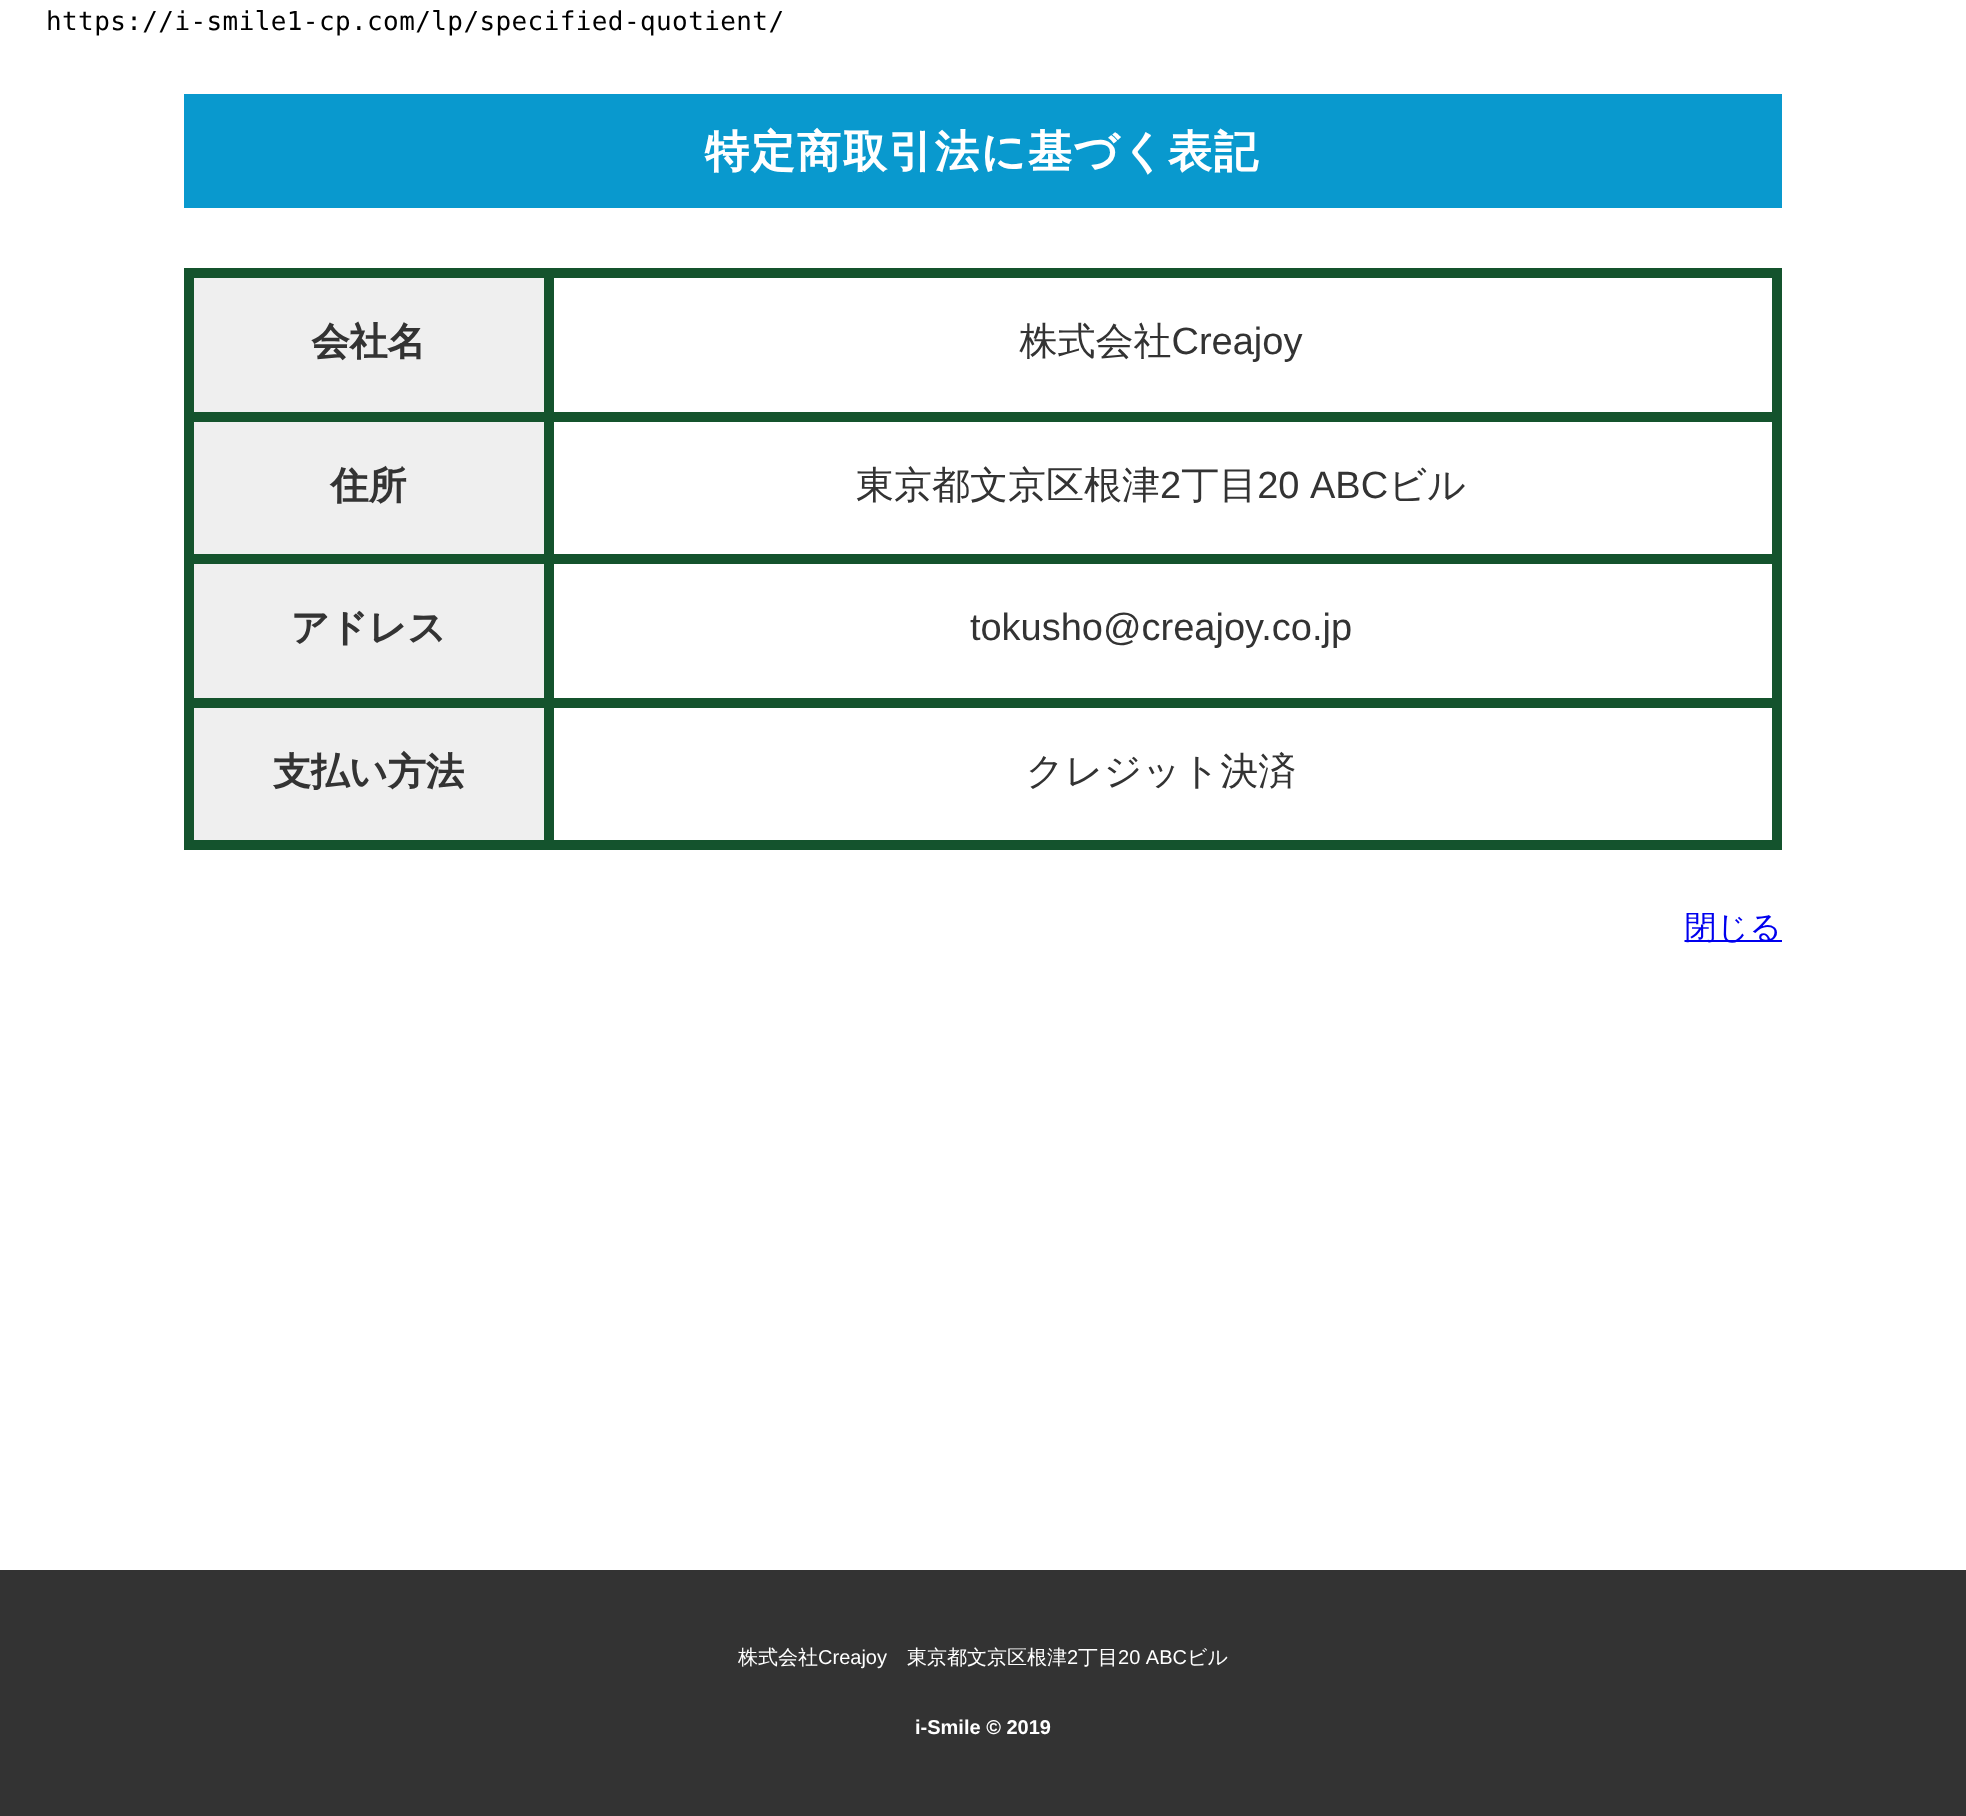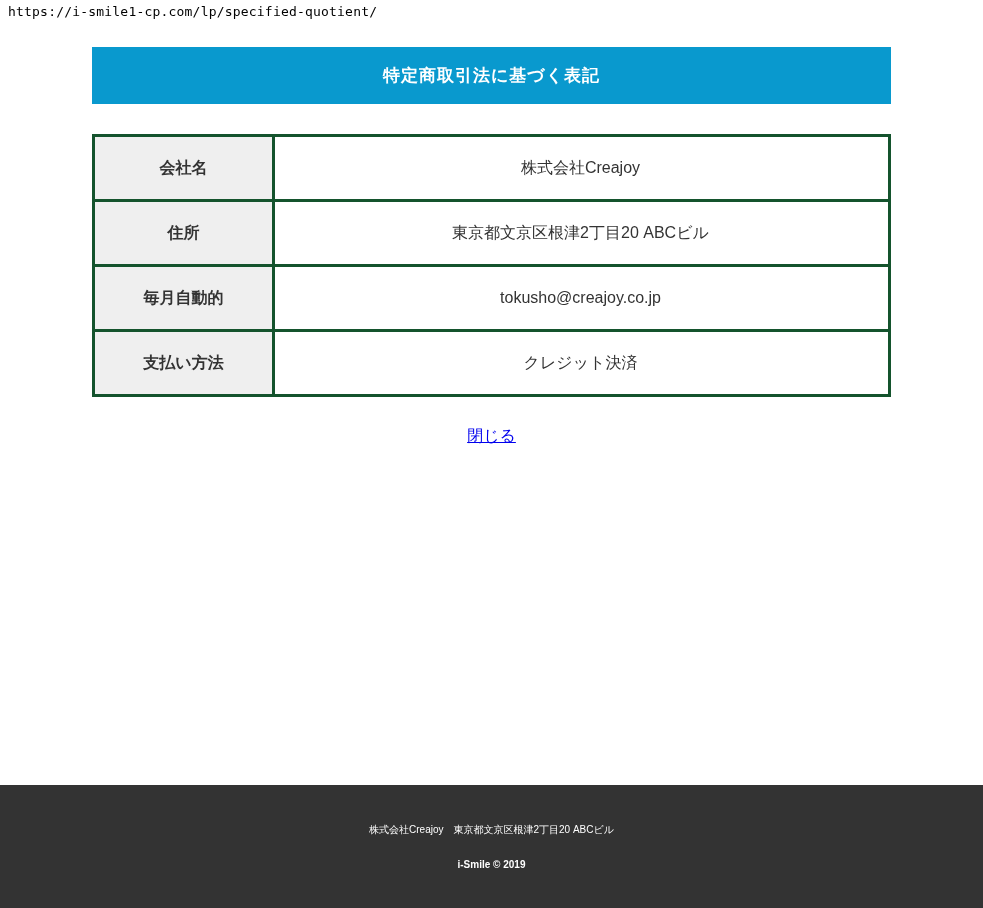--- a/index.html
+++ b/index.html
@@ -13,66 +13,67 @@
     display: flex;
     flex-direction: column;
     overflow: hidden;
   }
   .url-bar {
     padding: 4px 8px 0 8px;
     font-family: "DejaVu Sans Mono", monospace;
     font-size: 13px;
     color: #000000;
     letter-spacing: 0.2px;
+    margin-left: 15px;
   }
   .main {
     width: 799px;
     margin: 0 auto;
   }
   .banner {
     margin-top: 28px;
     height: 57px;
     background: #0999ce;
     display: flex;
     align-items: center;
     justify-content: center;
   }
   .banner h1 {
     color: #ffffff;
-    font-size: 17px;
+    font-size: 22px;
     font-weight: bold;
     letter-spacing: 1px;
   }
   table.legal {
     margin-top: 30px;
     width: 100%;
     border-collapse: collapse;
     table-layout: fixed;
   }
   table.legal th, table.legal td {
-    border: 3px solid #14532d;
-    font-size: 16px;
+    border: 5px solid #14532d;
+    font-size: 19px;
     line-height: 1.5;
     vertical-align: middle;
   }
   table.legal th {
     width: 180px;
     background: #efefef;
     font-weight: bold;
     text-align: center;
     padding: 19px 18px;
   }
   table.legal td {
     background: #ffffff;
     text-align: center;
     padding: 19px 22px 19px 20px;
     font-weight: normal;
   }
   .close-wrap {
-    text-align: center;
+    text-align: right;
     padding: 29px 0 36px 0;
   }
   .close-wrap a {
     color: #0000ee;
     font-size: 16px;
     text-decoration: underline;
     cursor: pointer;
   }
   footer {
     margin-top: auto;
@@ -101,21 +102,21 @@
     <tbody>
       <tr>
         <th>会社名</th>
         <td>株式会社Creajoy</td>
       </tr>
       <tr>
         <th>住所</th>
         <td>東京都文京区根津2丁目20 ABCビル</td>
       </tr>
       <tr>
-        <th>毎月自動的</th>
+        <th>アドレス</th>
         <td>tokusho@creajoy.co.jp</td>
       </tr>
       <tr>
         <th>支払い方法</th>
         <td>クレジット決済</td>
       </tr>
     </tbody>
   </table>
 
   <div class="close-wrap">

